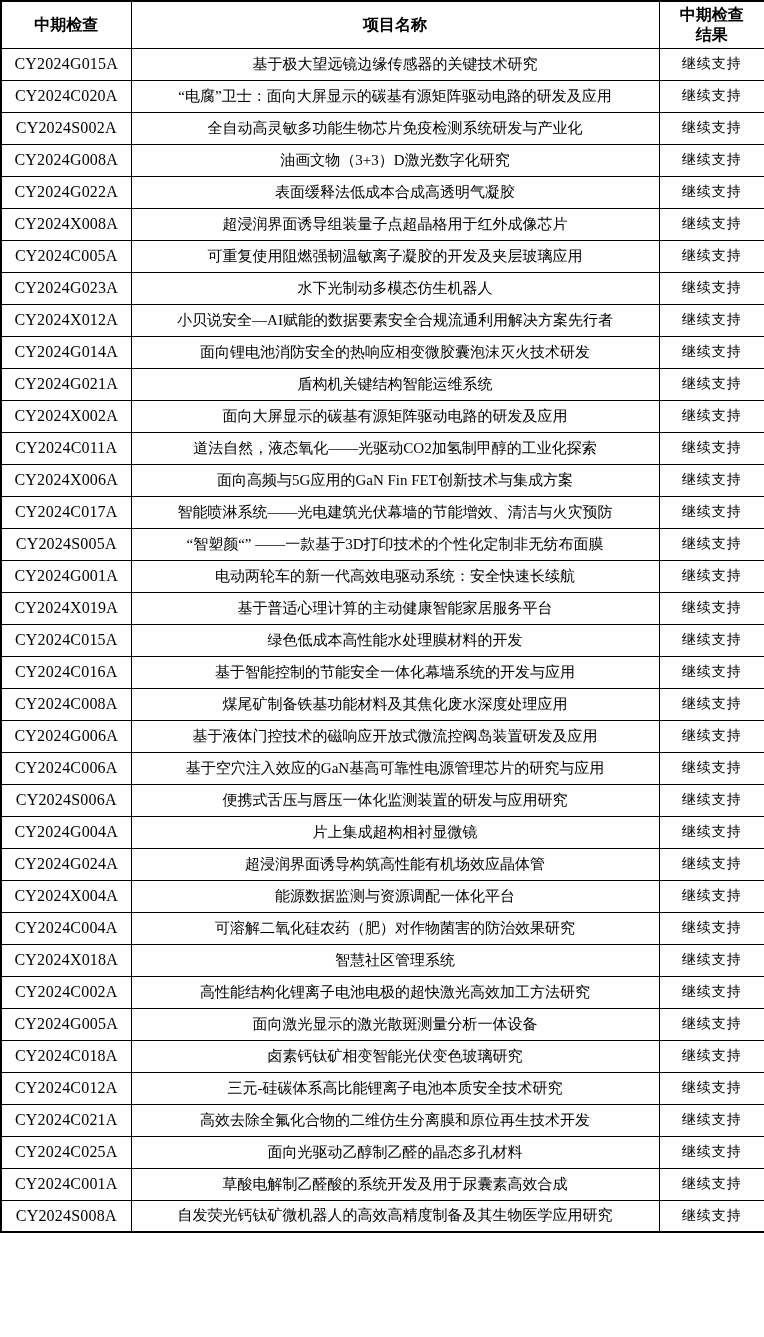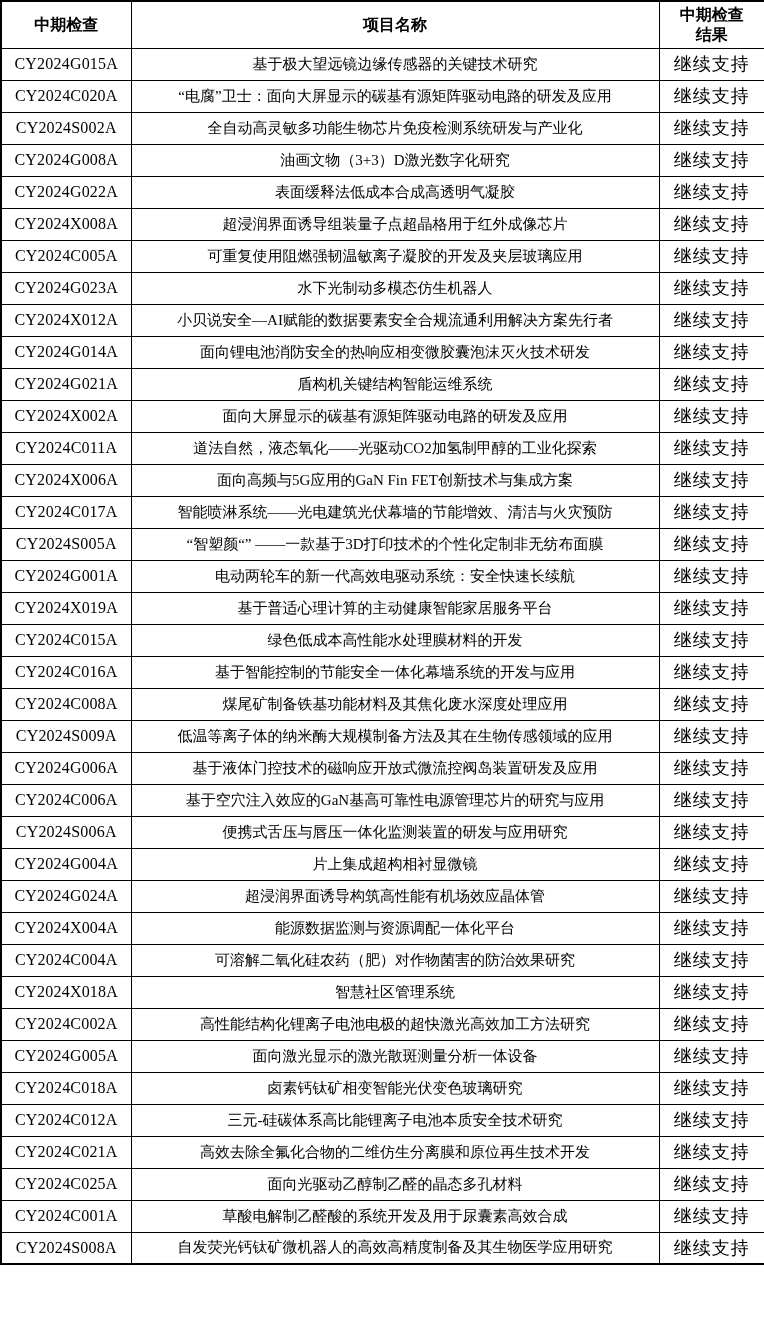--- a/index.html
+++ b/index.html
@@ -41,21 +41,21 @@
   tbody td {
     height: 32px;
     font-size: 15px;
   }
   tbody td.code-cell {
     font-size: 16px;
     letter-spacing: 0.2px;
     margin-top: 40px;
   }
   tbody td.result-cell {
-    font-size: 18px;
+    font-size: 14px;
     letter-spacing: 1px;
     font-family: Liberation Mono, monospace;
   }
 </style>
 </head>
 <body>
 
 <div class="page">
   <table class="projects">
     <colgroup>
@@ -194,25 +194,20 @@
     <td class="name-cell">基于智能控制的节能安全一体化幕墙系统的开发与应用</td>
     <td class="result-cell">继续支持</td>
   </tr>
 
   <tr>
     <td class="code-cell">CY2024C008A</td>
     <td class="name-cell">煤尾矿制备铁基功能材料及其焦化废水深度处理应用</td>
     <td class="result-cell">继续支持</td>
   </tr>
 
-  <tr>
-    <td class="code-cell">CY2024S009A</td>
-    <td class="name-cell">低温等离子体的纳米酶大规模制备方法及其在生物传感领域的应用</td>
-    <td class="result-cell">继续支持</td>
-  </tr>
 
   <tr>
     <td class="code-cell">CY2024G006A</td>
     <td class="name-cell">基于液体门控技术的磁响应开放式微流控阀岛装置研发及应用</td>
     <td class="result-cell">继续支持</td>
   </tr>
 
   <tr>
     <td class="code-cell">CY2024C006A</td>
     <td class="name-cell">基于空穴注入效应的GaN基高可靠性电源管理芯片的研究与应用</td>

